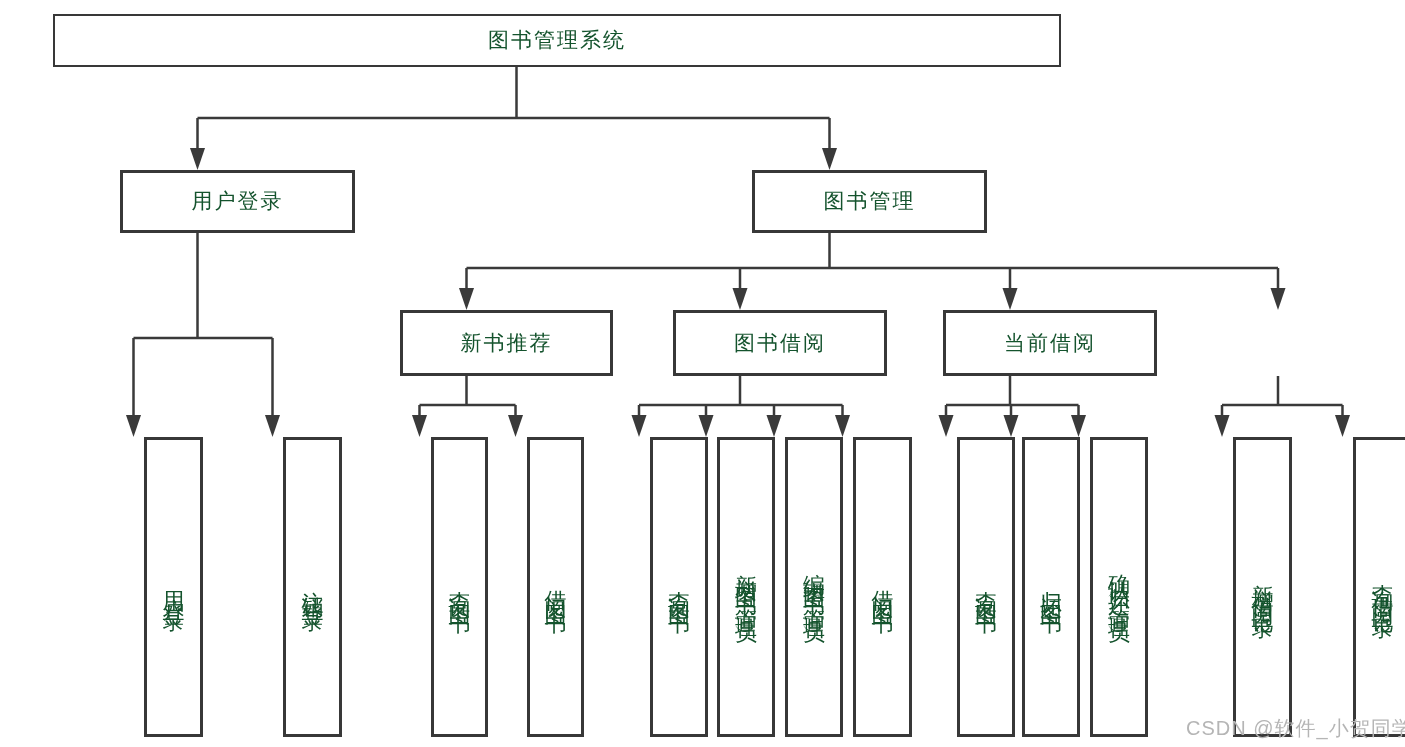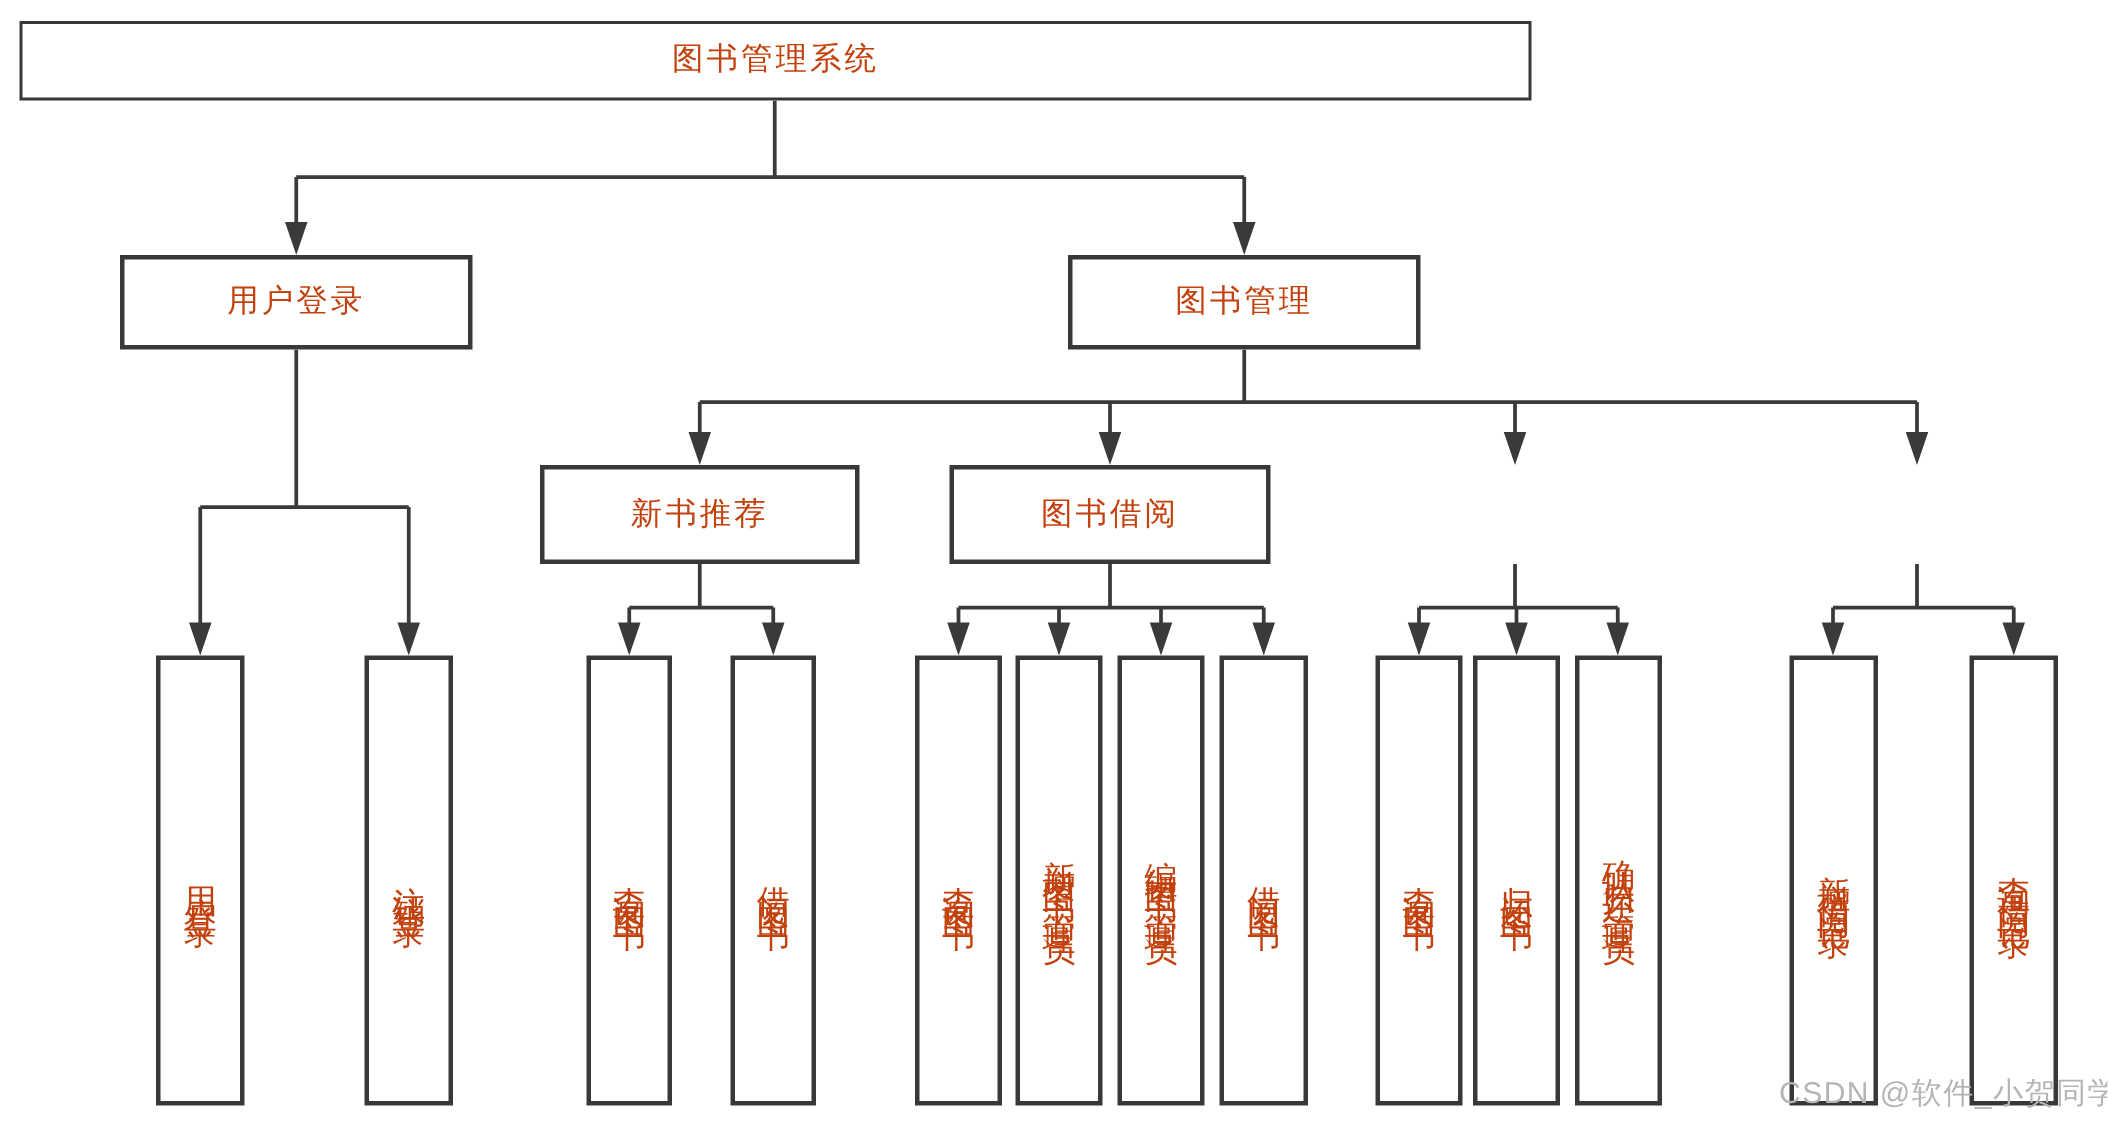--- a/index.html
+++ b/index.html
@@ -13,26 +13,27 @@
   }
   svg.wires { position: absolute; left: 0; top: 0; z-index: 1; }
   .box {
     position: absolute;
     box-sizing: border-box;
     border: 3px solid #383838;
     background: #ffffff;
     display: flex;
     align-items: center;
     justify-content: center;
-    color: #c2410c;
+    color: #14532d;
     font-size: 21px;
     letter-spacing: 2px;
     z-index: 2;
     text-align: center;
     line-height: 1.25;
+    margin-left: 40px;
   }
   .box.thin { border-width: 2px; }
   .box.v {
     writing-mode: vertical-rl;
     text-orientation: mixed;
     font-size: 22px;
     letter-spacing: 7px;
     line-height: 1;
   }
   .watermark {
@@ -91,20 +92,21 @@
     </g>
   </svg>
 
   <div class="box thin" style="left:13px; top:14px; width:1008px; height:53px;">图书管理系统</div>
 
   <div class="box" style="left:80px; top:170px; width:235px; height:63px;">用户登录</div>
   <div class="box" style="left:712px; top:170px; width:235px; height:63px;">图书管理</div>
 
   <div class="box" style="left:360px; top:310px; width:213px; height:66px;">新书推荐</div>
   <div class="box" style="left:633px; top:310px; width:214px; height:66px;text-align:right;">图书借阅</div>
+  <div class="box" style="left:903px; top:310px; width:214px; height:66px;">当前借阅</div>
 
   <div class="box v" style="left:104px; top:437px; width:59px; height:300px;">用户登录</div>
   <div class="box v" style="left:243px; top:437px; width:59px; height:300px;">注销登录</div>
 
   <div class="box v" style="left:391px; top:437px; width:57px; height:300px;">查询图书</div>
   <div class="box v" style="left:487px; top:437px; width:57px; height:300px;">借阅图书</div>
 
   <div class="box v" style="left:610px; top:437px; width:58px; height:300px;">查询图书</div>
   <div class="box v" style="left:677px; top:437px; width:58px; height:300px;">新增图书（管理员）</div>
   <div class="box v" style="left:745px; top:437px; width:58px; height:300px;">编辑图书（管理员）</div>

